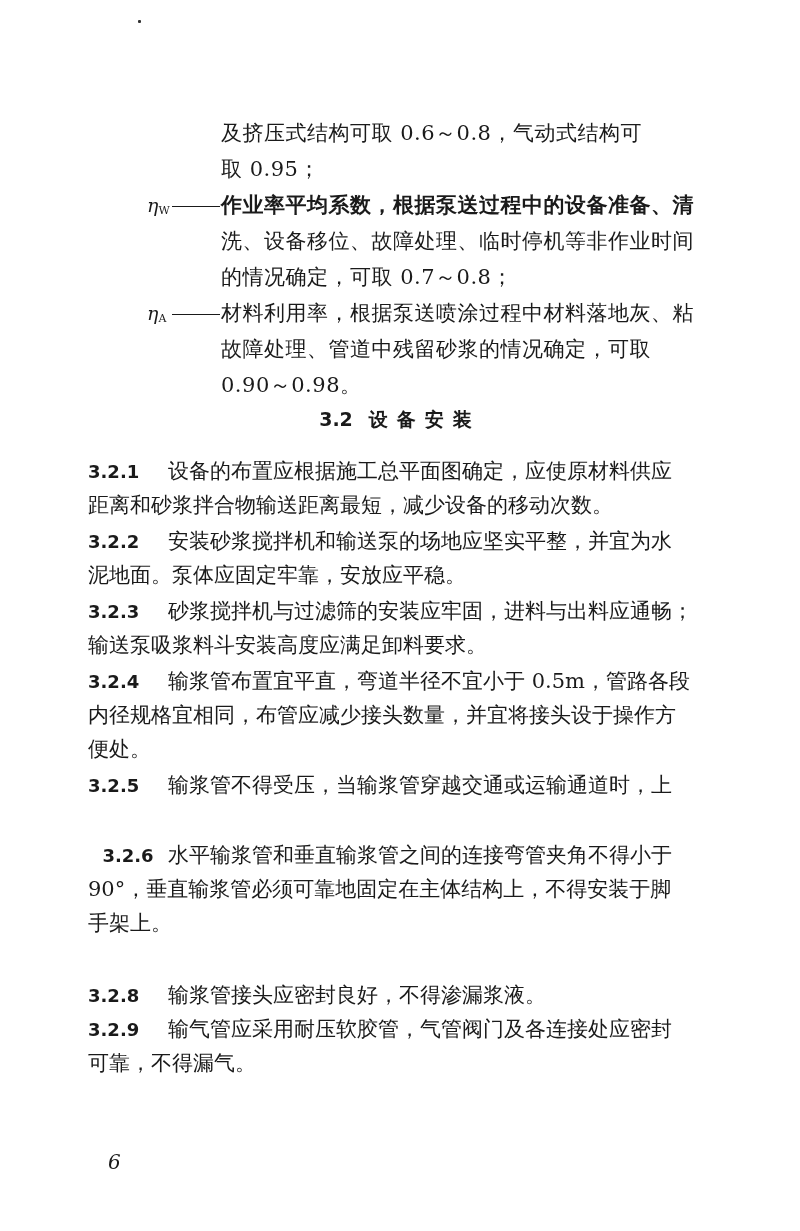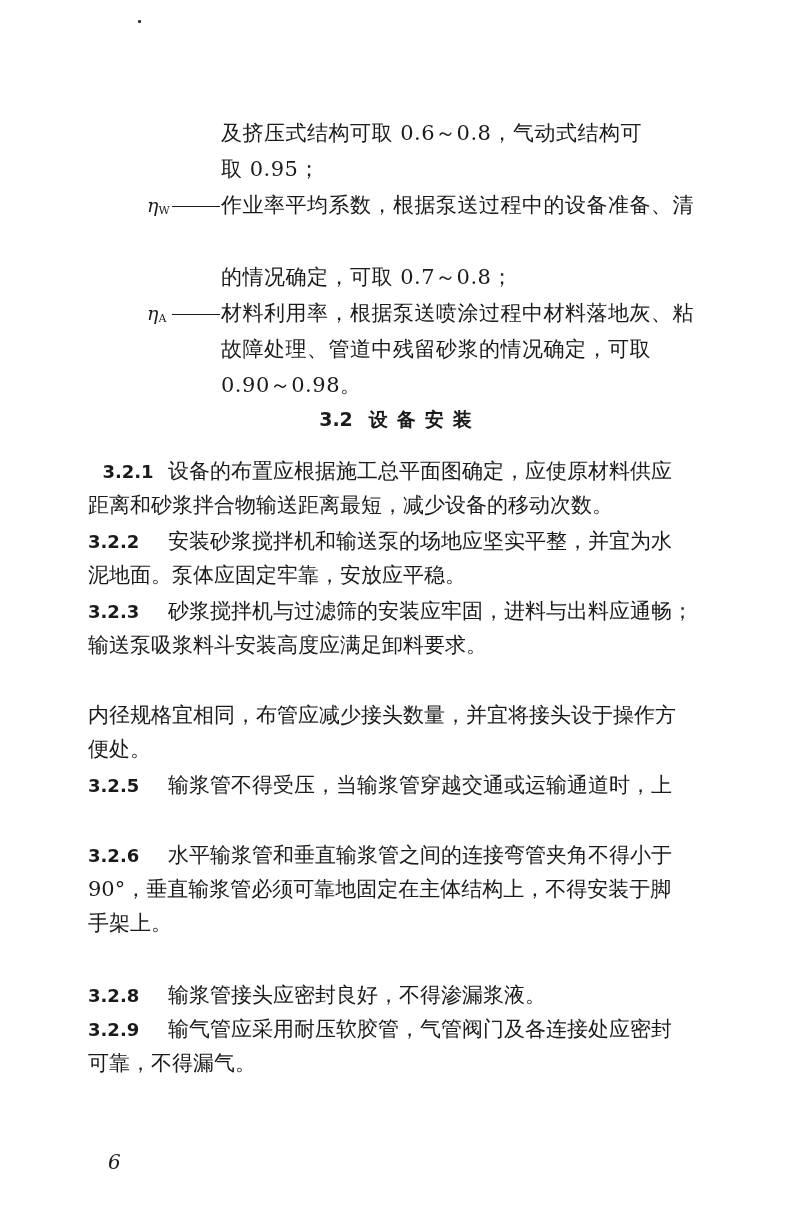--- a/index.html
+++ b/index.html
@@ -96,48 +96,50 @@
 
 <div class="page">
 
   <div class="speck" style="left:138px;top:16px;"></div>
 
   <div class="line cont" style="top:114px;">及挤压式结构可取 0.6～0.8，气动式结构可</div>
   <div class="line cont" style="top:150px;">取 0.95；</div>
 
   <div class="sym" style="top:186px;"><span>η</span><sub>W</sub></div>
   <div class="dash" style="top:202px;"></div>
-  <div class="line cont" style="top:186px;">作业率平均系数，根据泵送过程中的设备准备、清</div>
+  <div class="line cont" style="top:186px;font-weight:bold;">作业率平均系数，根据泵送过程中的设备准备、清</div>
+  <div class="line cont" style="top:222px;">洗、设备移位、故障处理、临时停机等非作业时间</div>
   <div class="line cont" style="top:258px;">的情况确定，可取 0.7～0.8；</div>
 
   <div class="sym" style="top:294px;"><span>η</span><sub>A</sub></div>
   <div class="dash" style="top:310px;"></div>
   <div class="line cont" style="top:294px;">材料利用率，根据泵送喷涂过程中材料落地灰、粘</div>
   <div class="line cont" style="top:330px;">故障处理、管道中残留砂浆的情况确定，可取</div>
   <div class="line cont" style="top:366px;">0.90～0.98。</div>
 
   <div class="section-title">
     <span class="num">3.2</span><span class="ttl">设备安装</span>
   </div>
 
-  <div class="clause-line" style="top:452px;text-align:center;"><span class="clause-num">3.2.1</span><span>设备的布置应根据施工总平面图确定，应使原材料供应</span></div>
+  <div class="clause-line" style="top:452px;"><span class="clause-num">3.2.1</span><span>设备的布置应根据施工总平面图确定，应使原材料供应</span></div>
   <div class="clause-line" style="top:486px;">距离和砂浆拌合物输送距离最短，减少设备的移动次数。</div>
 
   <div class="clause-line" style="top:522px;"><span class="clause-num">3.2.2</span><span>安装砂浆搅拌机和输送泵的场地应坚实平整，并宜为水</span></div>
   <div class="clause-line" style="top:556px;">泥地面。泵体应固定牢靠，安放应平稳。</div>
 
   <div class="clause-line" style="top:592px;"><span class="clause-num">3.2.3</span><span>砂浆搅拌机与过滤筛的安装应牢固，进料与出料应通畅；</span></div>
   <div class="clause-line" style="top:626px;">输送泵吸浆料斗安装高度应满足卸料要求。</div>
 
+  <div class="clause-line" style="top:662px;"><span class="clause-num">3.2.4</span><span>输浆管布置宜平直，弯道半径不宜小于 0.5m，管路各段</span></div>
   <div class="clause-line" style="top:696px;">内径规格宜相同，布管应减少接头数量，并宜将接头设于操作方</div>
   <div class="clause-line" style="top:730px;">便处。</div>
 
   <div class="clause-line" style="top:766px;"><span class="clause-num">3.2.5</span><span>输浆管不得受压，当输浆管穿越交通或运输通道时，上</span></div>
 
-  <div class="clause-line" style="top:836px;"><span class="clause-num">3.2.6</span><span>水平输浆管和垂直输浆管之间的连接弯管夹角不得小于</span></div>
+  <div class="clause-line" style="top:836px;text-align:center;"><span class="clause-num">3.2.6</span><span>水平输浆管和垂直输浆管之间的连接弯管夹角不得小于</span></div>
   <div class="clause-line" style="top:870px;">90°，垂直输浆管必须可靠地固定在主体结构上，不得安装于脚</div>
   <div class="clause-line" style="top:904px;">手架上。</div>
 
 
   <div class="clause-line" style="top:976px;"><span class="clause-num">3.2.8</span><span>输浆管接头应密封良好，不得渗漏浆液。</span></div>
 
   <div class="clause-line" style="top:1010px;"><span class="clause-num">3.2.9</span><span>输气管应采用耐压软胶管，气管阀门及各连接处应密封</span></div>
   <div class="clause-line" style="top:1044px;">可靠，不得漏气。</div>
 
   <div class="page-number">6</div>

